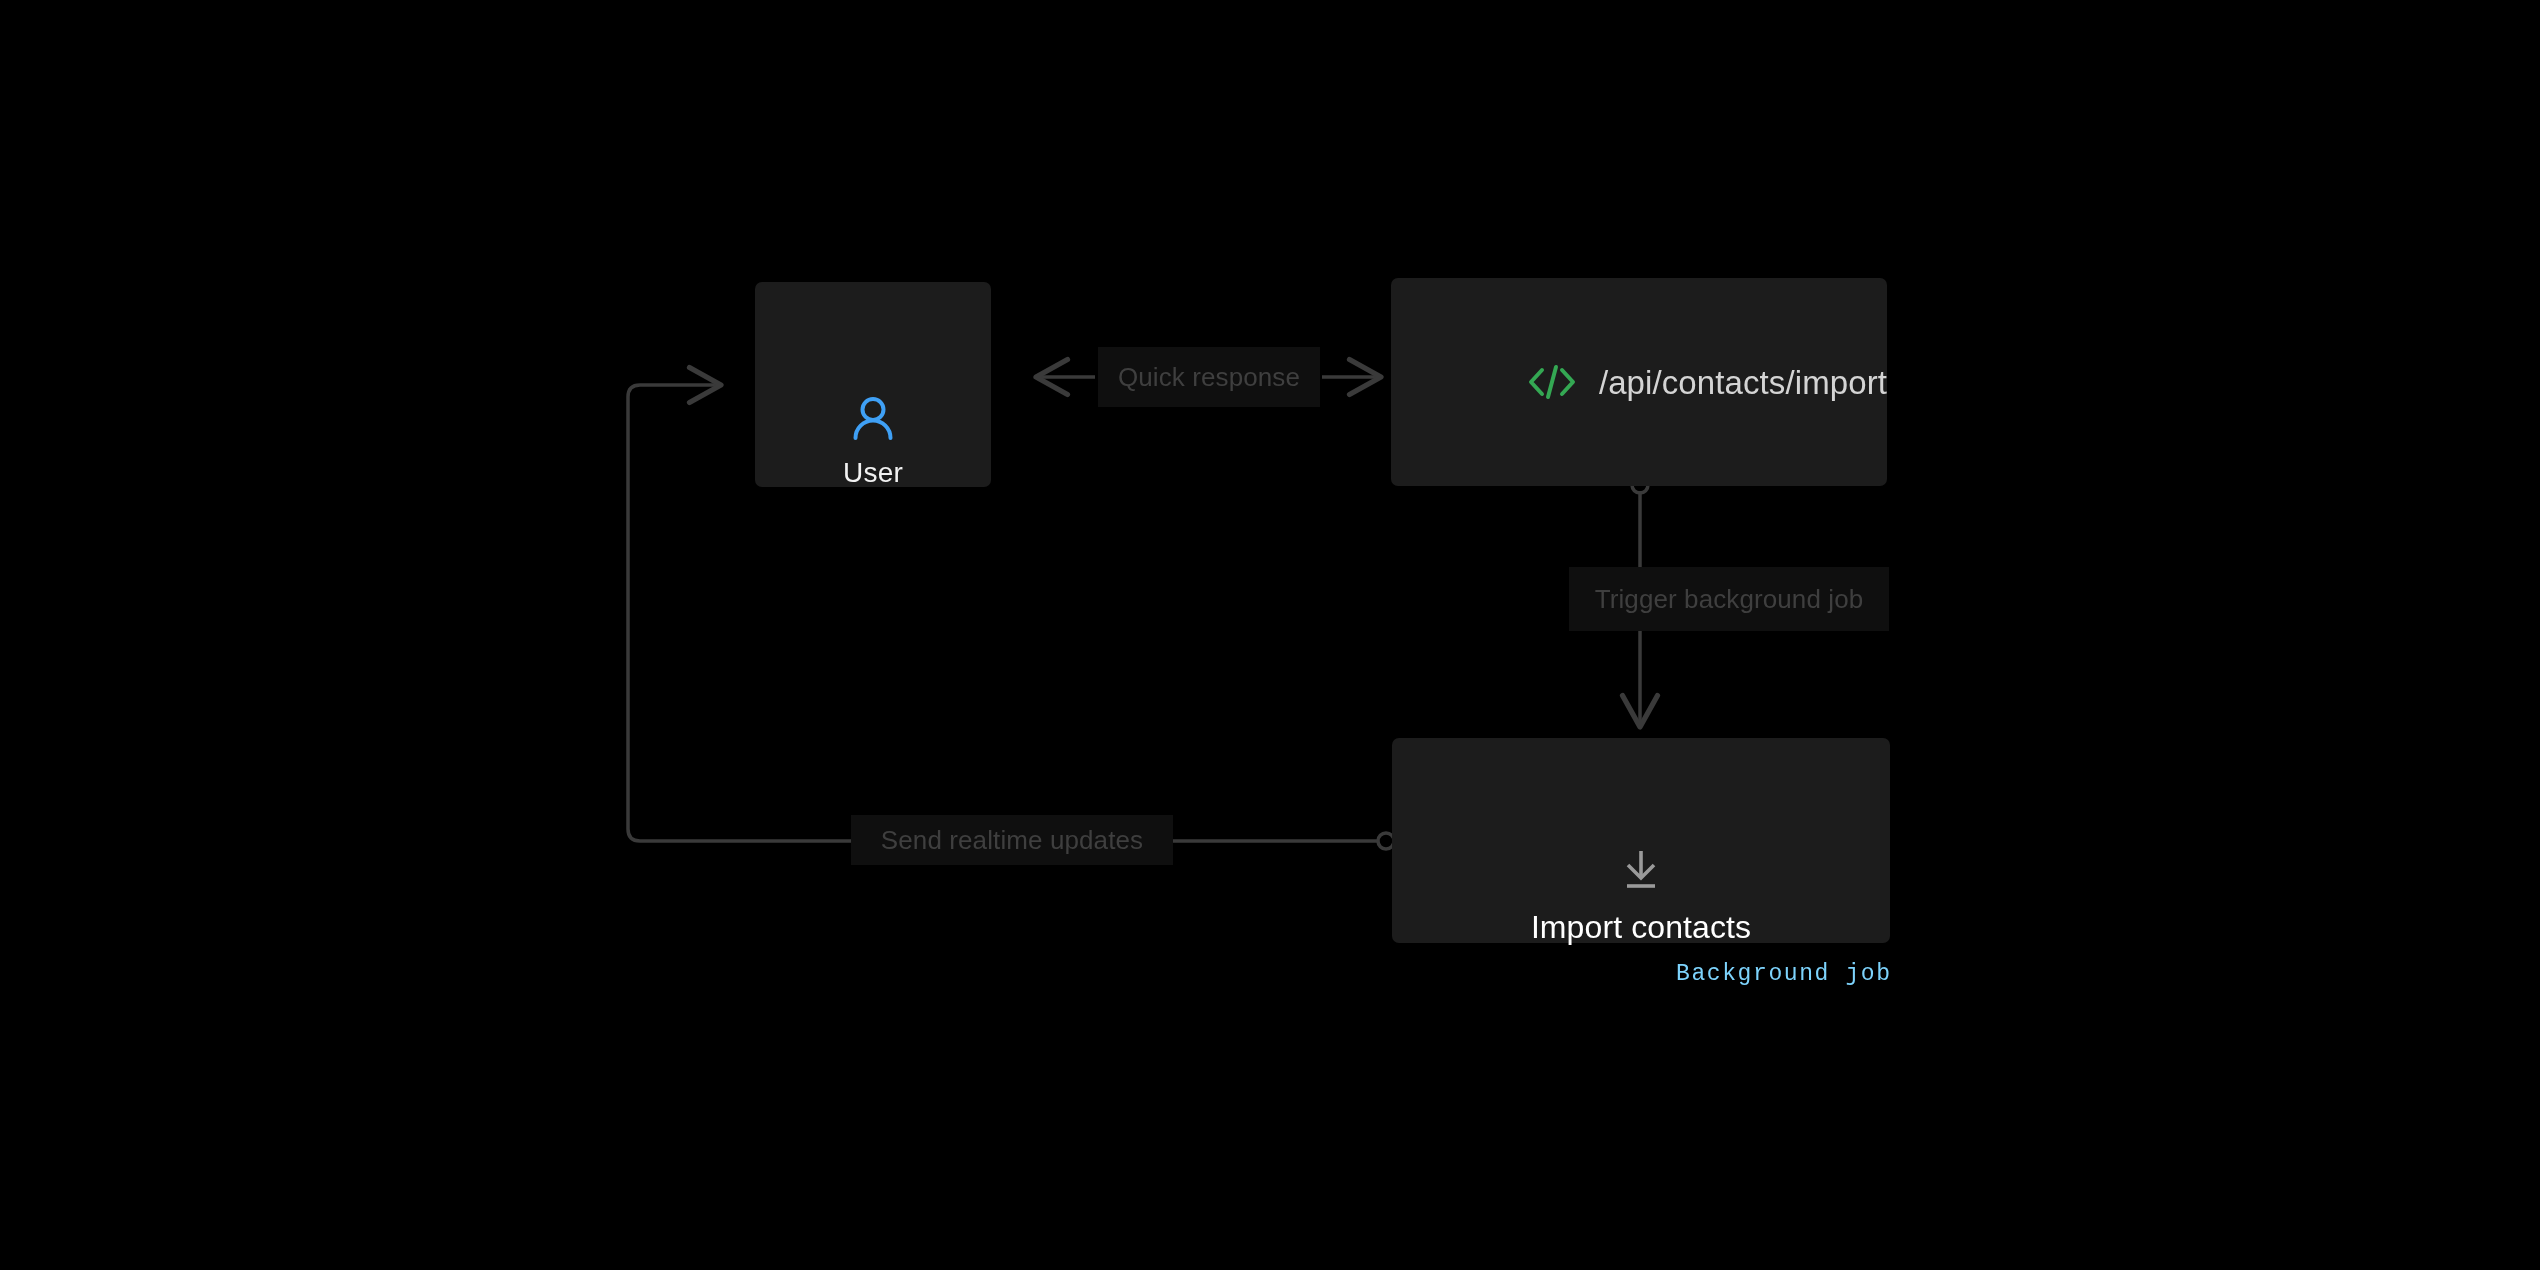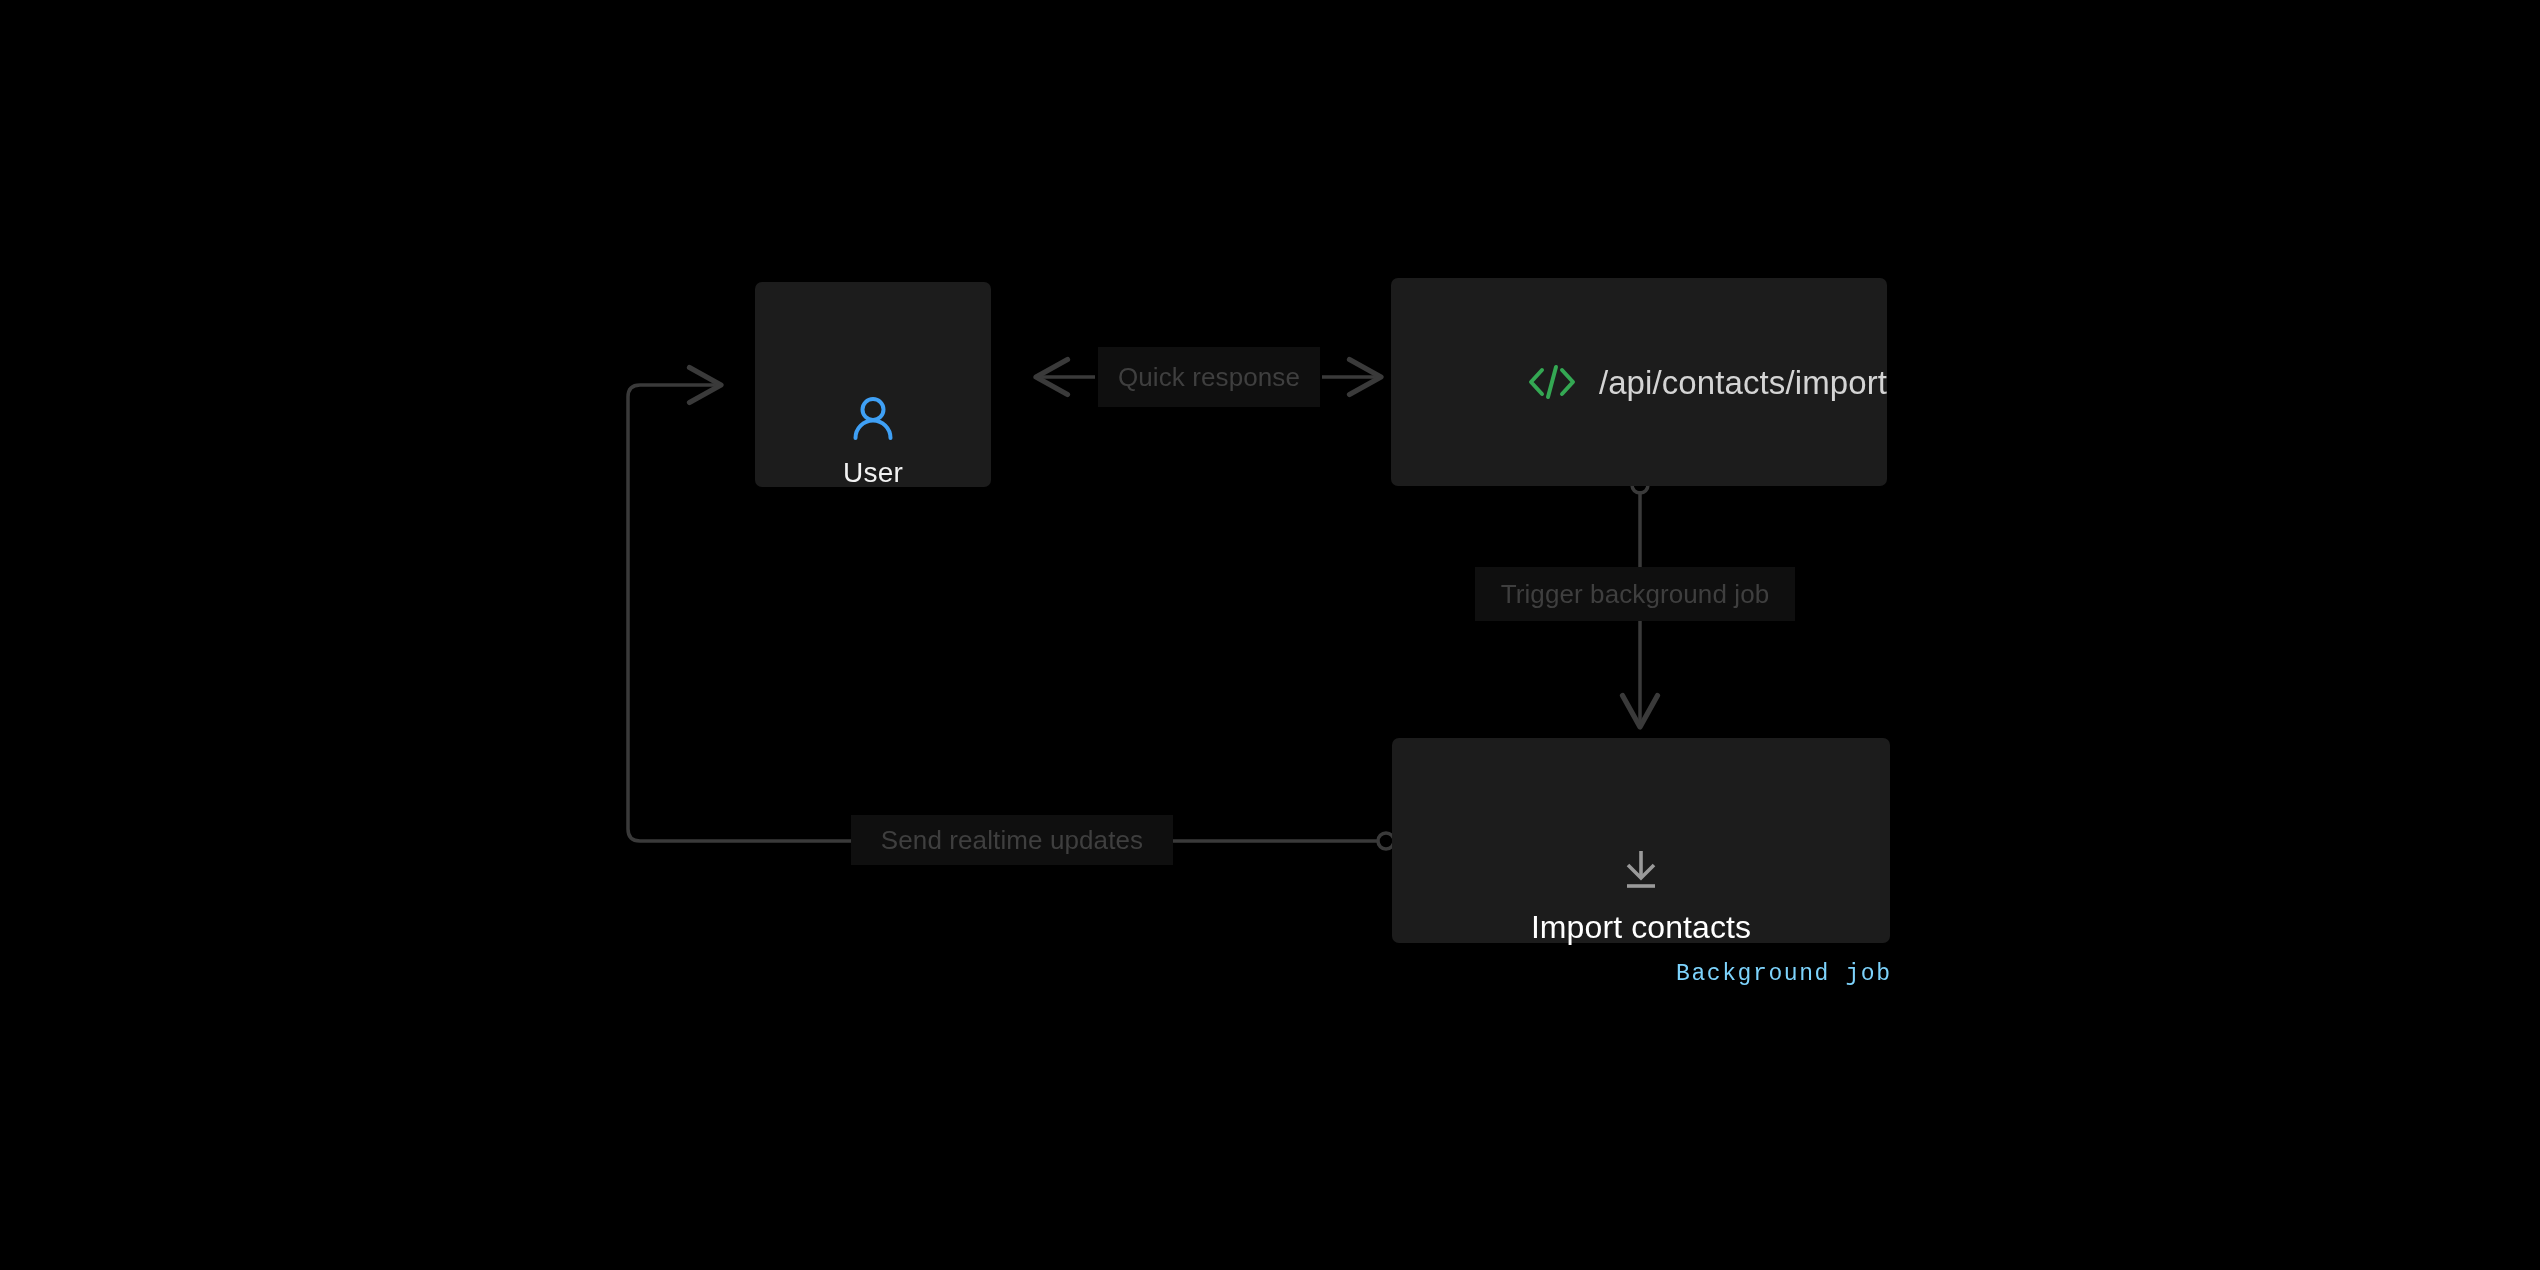--- a/index.html
+++ b/index.html
@@ -107,24 +107,24 @@
     box-sizing: border-box;
     line-height: 1;
   }
   #label-quick {
     left: 1098px;
     top: 347px;
     width: 222px;
     height: 60px;
   }
   #label-trigger {
-    left: 1475px;
+    left: 1569px;
     top: 567px;
     width: 320px;
-    height: 54px;
+    height: 64px;
   }
   #label-realtime {
     left: 851px;
     top: 815px;
     width: 322px;
     height: 50px;
   }
   .caption {
     position: absolute;
     color: #7dd3fc;

